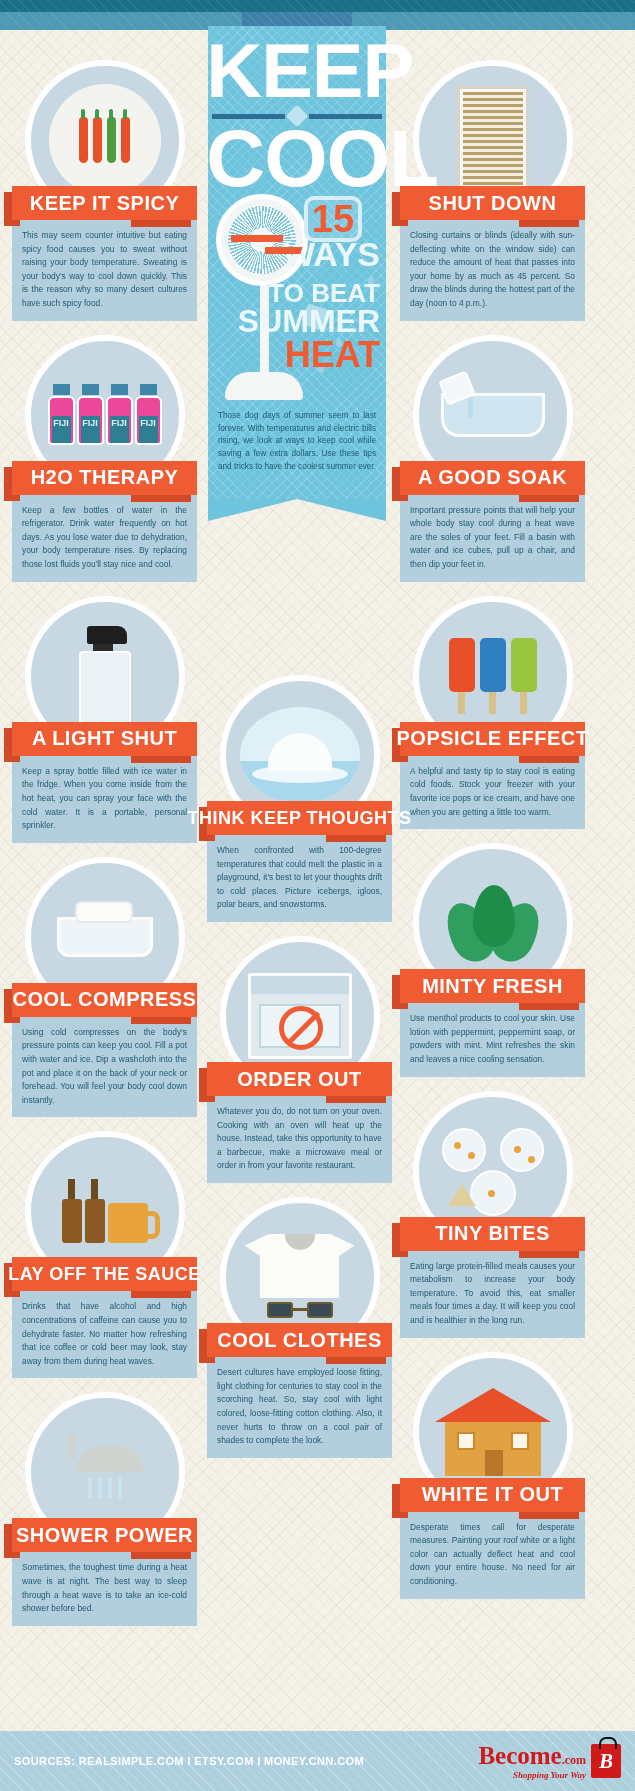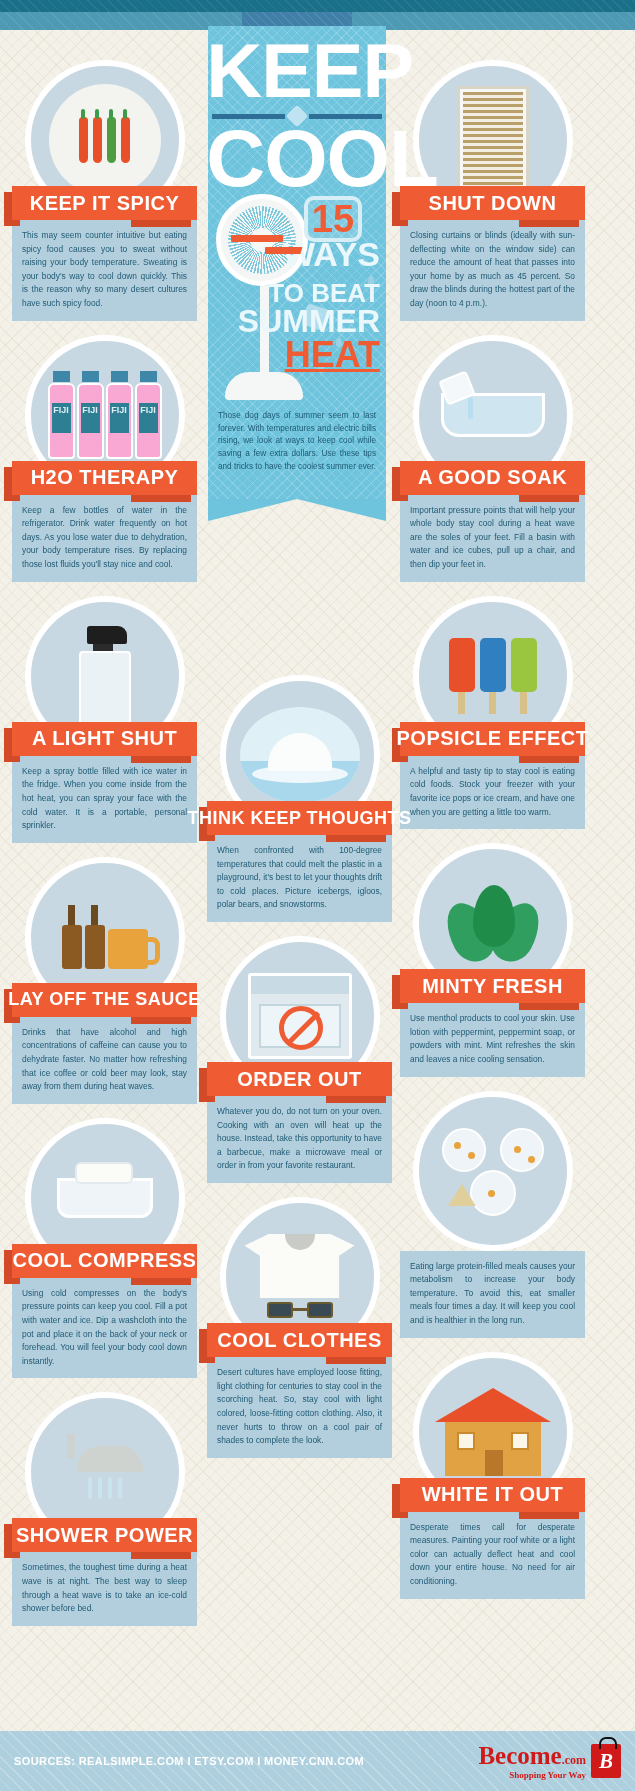--- a/index.html
+++ b/index.html
@@ -149,21 +149,21 @@
   }
   .sub-ways, .sub-tobeat, .sub-summer, .sub-heat {
     position: absolute; right: 6px;
     font-family: "Liberation Sans Narrow", "Liberation Sans", sans-serif;
     font-weight: bold; line-height: .85; text-align: right;
     color: #eaf7fb;
   }
   .sub-ways   { top: 52px;  font-size: 34px; }
   .sub-tobeat { top: 94px;  font-size: 26px; }
   .sub-summer { top: 120px; font-size: 32px; }
-  .sub-heat   { top: 152px; font-size: 36px; color: #ef5b33; text-decoration: underline; }
+  .sub-heat   { top: 152px; font-size: 36px; color: #ef5b33; }
 
   .ice {
     position: absolute; width: 22px; height: 22px;
     background: #bfe3f1; border-radius: 4px; transform: rotate(18deg);
     opacity: .8;
   }
   .ice1 { left: 96px; top: 118px; }
   .drop {
     position: absolute; width: 6px; height: 9px; background: #9fd3e6;
     border-radius: 50% 50% 50% 50% / 70% 70% 40% 40%;
@@ -254,21 +254,21 @@
   .logo-become {
     font-family: "Liberation Serif", serif;
     font-size: 25px; font-weight: bold; color: #d01a1a;
   }
   .logo-com {
     font-family: "Liberation Serif", serif;
     font-size: 12px; font-weight: bold; color: #d01a1a;
   }
   .logo-tag {
     font-family: "Liberation Serif", serif;
-    font-size: 9px; font-weight: bold; color: #d01a1a;
+    font-size: 9px; font-style: italic; font-weight: bold; color: #d01a1a;
     margin-top: 3px;
   }
   .logo-bag {
     width: 30px; height: 34px; background: #d01a1a;
     border-radius: 2px; position: relative;
     display: flex; align-items: center; justify-content: center;
   }
   .logo-bag::before {
     content: ""; position: absolute; top: -7px; left: 8px;
     width: 14px; height: 10px;
@@ -296,21 +296,21 @@
   }
   .blind-slats {
     width: 100%; height: 100%;
     background: repeating-linear-gradient(180deg,#b9a06a 0 3px,#f2efe2 3px 6px);
   }
 
   .bottles { display:flex; align-items:flex-end; gap:2px; }
   .bottle { width: 27px; }
   .bottle .cap { width: 17px; height: 11px; background:#3f87a8; margin: 0 auto 1px; }
   .bottle .body-b {
-    height: 76px; background:#f9a8d4; border: 2px solid #fff;
+    height: 49px; background:#ec4899; border: 2px solid #fff;
     border-radius: 6px 6px 4px 4px; position: relative; overflow:hidden;
   }
   .bottle .label {
     position: absolute; left: 2px; right: 2px; top: 18px; height: 30px;
     background:#2e7f93; color:#dff0f5;
     font-family:"Liberation Sans Narrow","Liberation Sans",sans-serif;
     font-weight:bold; font-size:9px; display:flex; align-items:flex-start; justify-content:center;
     padding-top:2px;
   }
 
@@ -517,57 +517,57 @@
             <div class="shadow"></div>
           <div class="bar">
               <span>A LIGHT SHUT</span>
             </div>
         </div>
         <div class="body">Keep a spray bottle filled with ice water in the fridge. When you come inside from the hot heat, you can spray your face with the cold water. It is a portable, personal sprinkler.</div>
       </div>
 
       <div class="card">
         <div class="circle">
+          <div class="cloth">
+            <div class="rag"></div>
+              <div class="pot"></div>
+          </div>
+        </div>
+        <div class="ribbon">
+          <div class="tail"></div>
+            <div class="shadow"></div>
+          <div class="bar">
+              <span>COOL COMPRESS</span>
+            </div>
+        </div>
+        <div class="body">Using cold compresses on the body's pressure points can keep you cool. Fill a pot with water and ice. Dip a washcloth into the pot and place it on the back of your neck or forehead. You will feel your body cool down instantly.</div>
+      </div>
+
+      <div class="card">
+        <div class="circle">
           <div class="bottles2">
             <div class="beer">
                 <div class="neck"></div>
                 <div class="bd"></div>
               </div>
             <div class="beer">
                 <div class="neck"></div>
                 <div class="bd"></div>
               </div>
             <div class="mug"></div>
           </div>
         </div>
         <div class="ribbon narrow">
           <div class="tail"></div>
             <div class="shadow"></div>
           <div class="bar">
               <span>LAY OFF THE SAUCE</span>
             </div>
         </div>
         <div class="body">Drinks that have alcohol and high concentrations of caffeine can cause you to dehydrate faster. No matter how refreshing that ice coffee or cold beer may look, stay away from them during heat waves.</div>
-      </div>
-
-      <div class="card">
-        <div class="circle">
-          <div class="cloth">
-            <div class="rag"></div>
-              <div class="pot"></div>
-          </div>
-        </div>
-        <div class="ribbon">
-          <div class="tail"></div>
-            <div class="shadow"></div>
-          <div class="bar">
-              <span>COOL COMPRESS</span>
-            </div>
-        </div>
-        <div class="body">Using cold compresses on the body's pressure points can keep you cool. Fill a pot with water and ice. Dip a washcloth into the pot and place it on the back of your neck or forehead. You will feel your body cool down instantly.</div>
       </div>
 
       <div class="card">
         <div class="circle">
           <div class="shower">
             <div class="arm"></div>
             <div class="head"></div>
             <div class="jets">
                 <div class="jet"></div>
                 <div class="jet"></div>
@@ -742,20 +742,27 @@
             <div class="pl pl2">
                 <div class="crumb" style="left:12px;top:16px;"></div>
                 <div class="crumb" style="left:26px;top:26px;"></div>
               </div>
             <div class="pl pl3">
                 <div class="crumb" style="left:16px;top:18px;"></div>
               </div>
             <div class="tri"></div>
           </div>
         </div>
+        <div class="ribbon">
+          <div class="tail"></div>
+            <div class="shadow"></div>
+          <div class="bar">
+              <span>TINY BITES</span>
+            </div>
+        </div>
         <div class="body">Eating large protein-filled meals causes your metabolism to increase your body temperature. To avoid this, eat smaller meals four times a day. It will keep you cool and is healthier in the long run.</div>
       </div>
 
       <div class="card">
         <div class="circle">
           <div class="house">
             <div class="roof"></div>
             <div class="wall">
                 <div class="win w1"></div>
                 <div class="win w2"></div>

